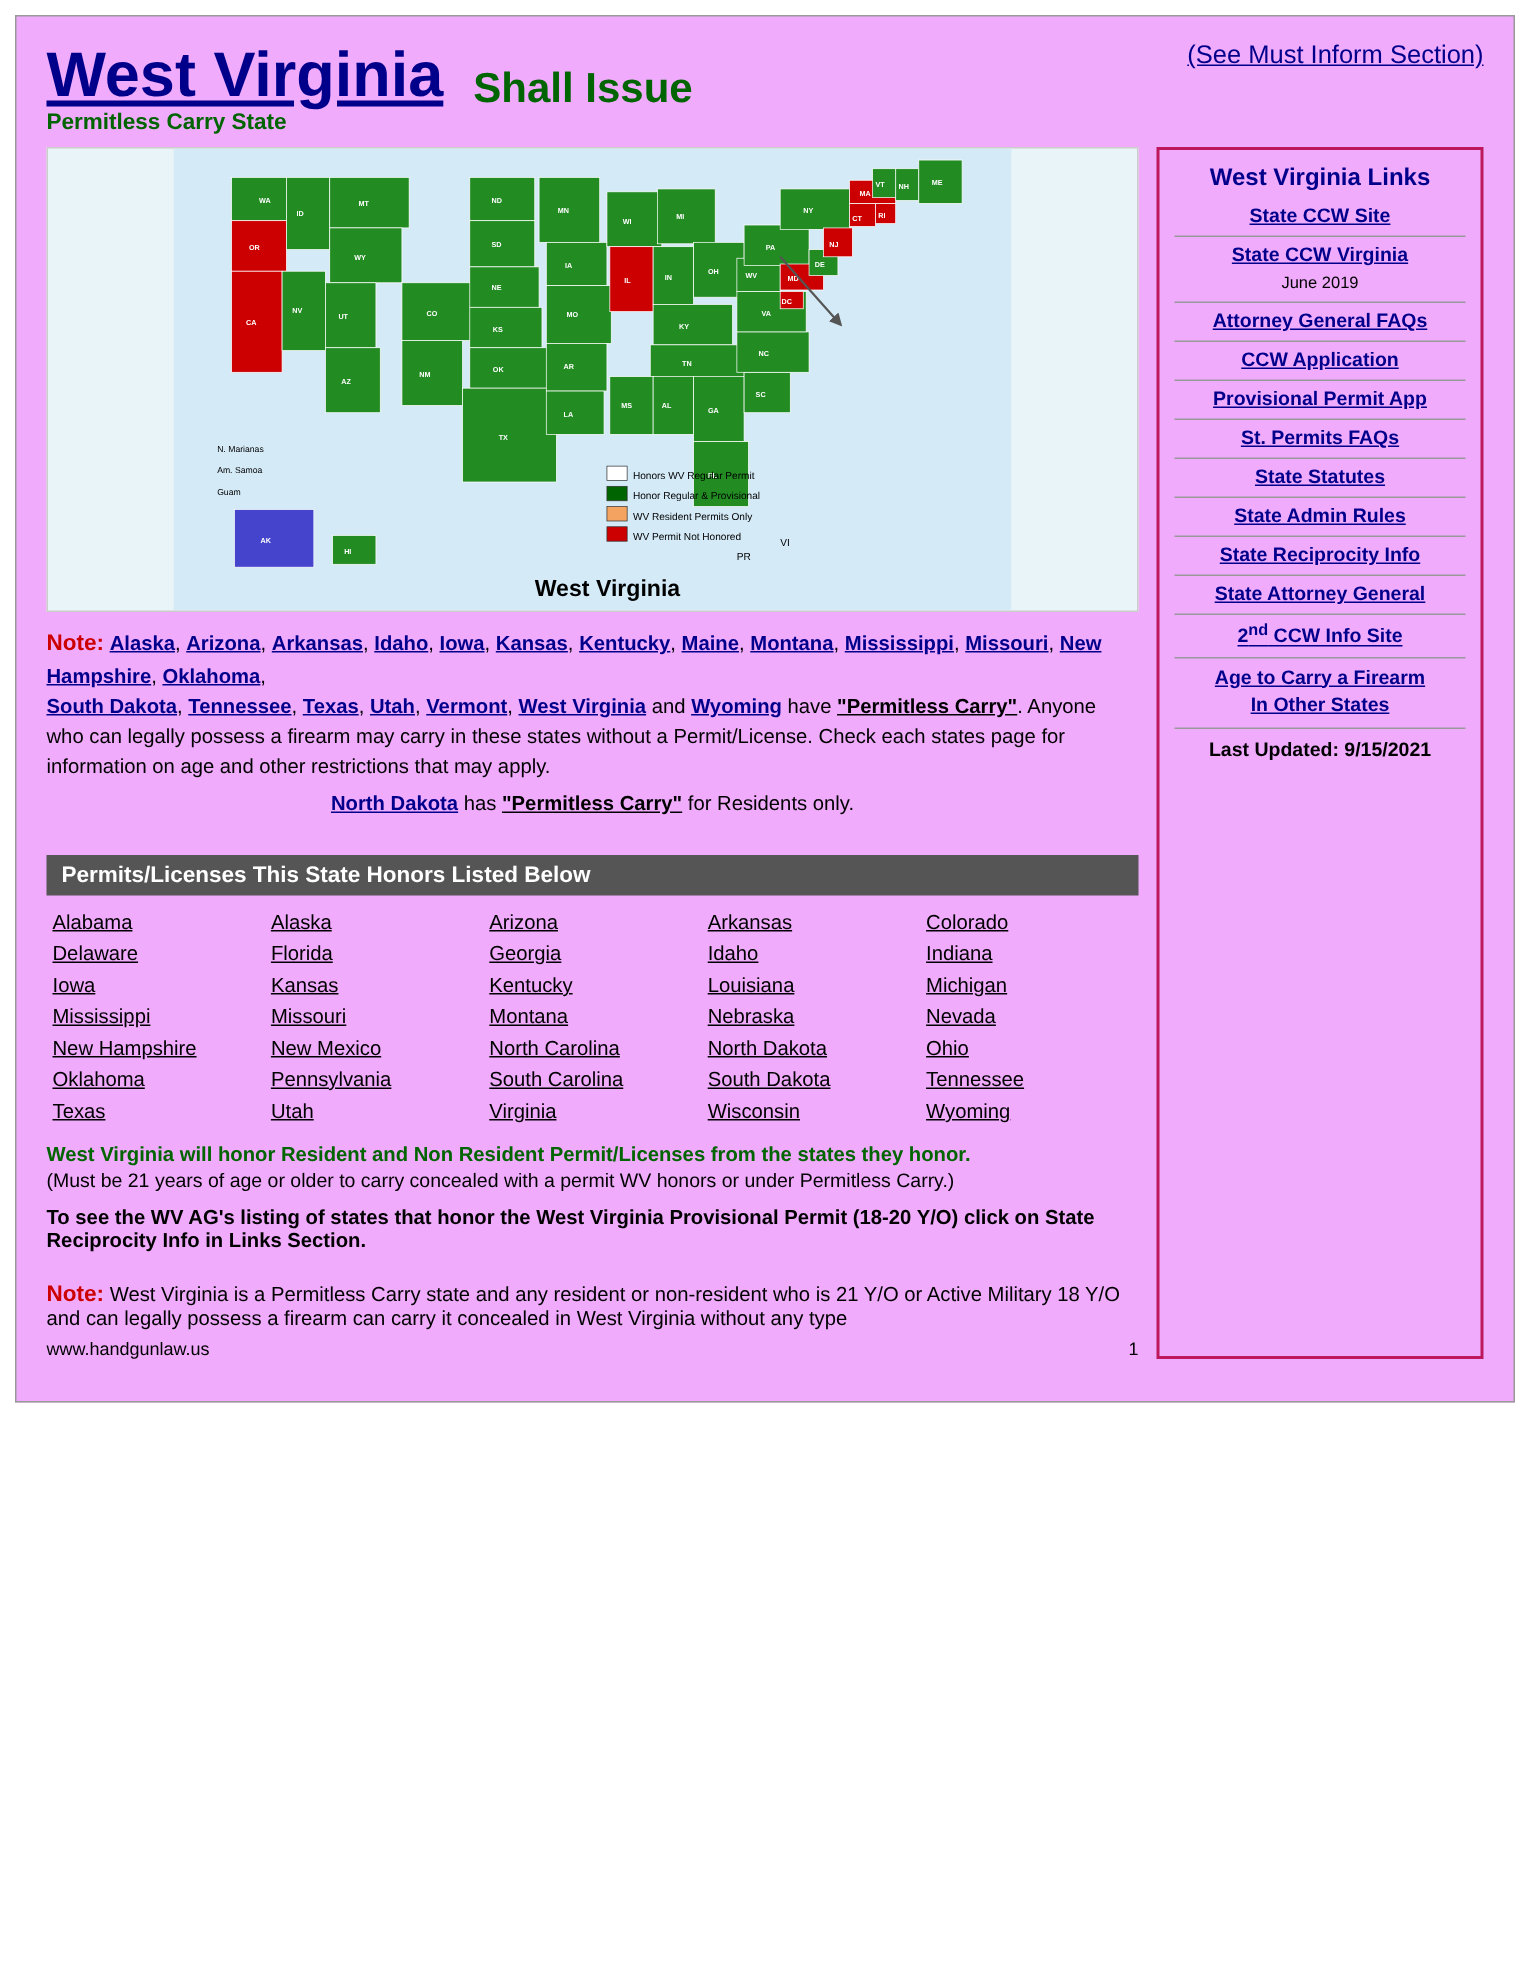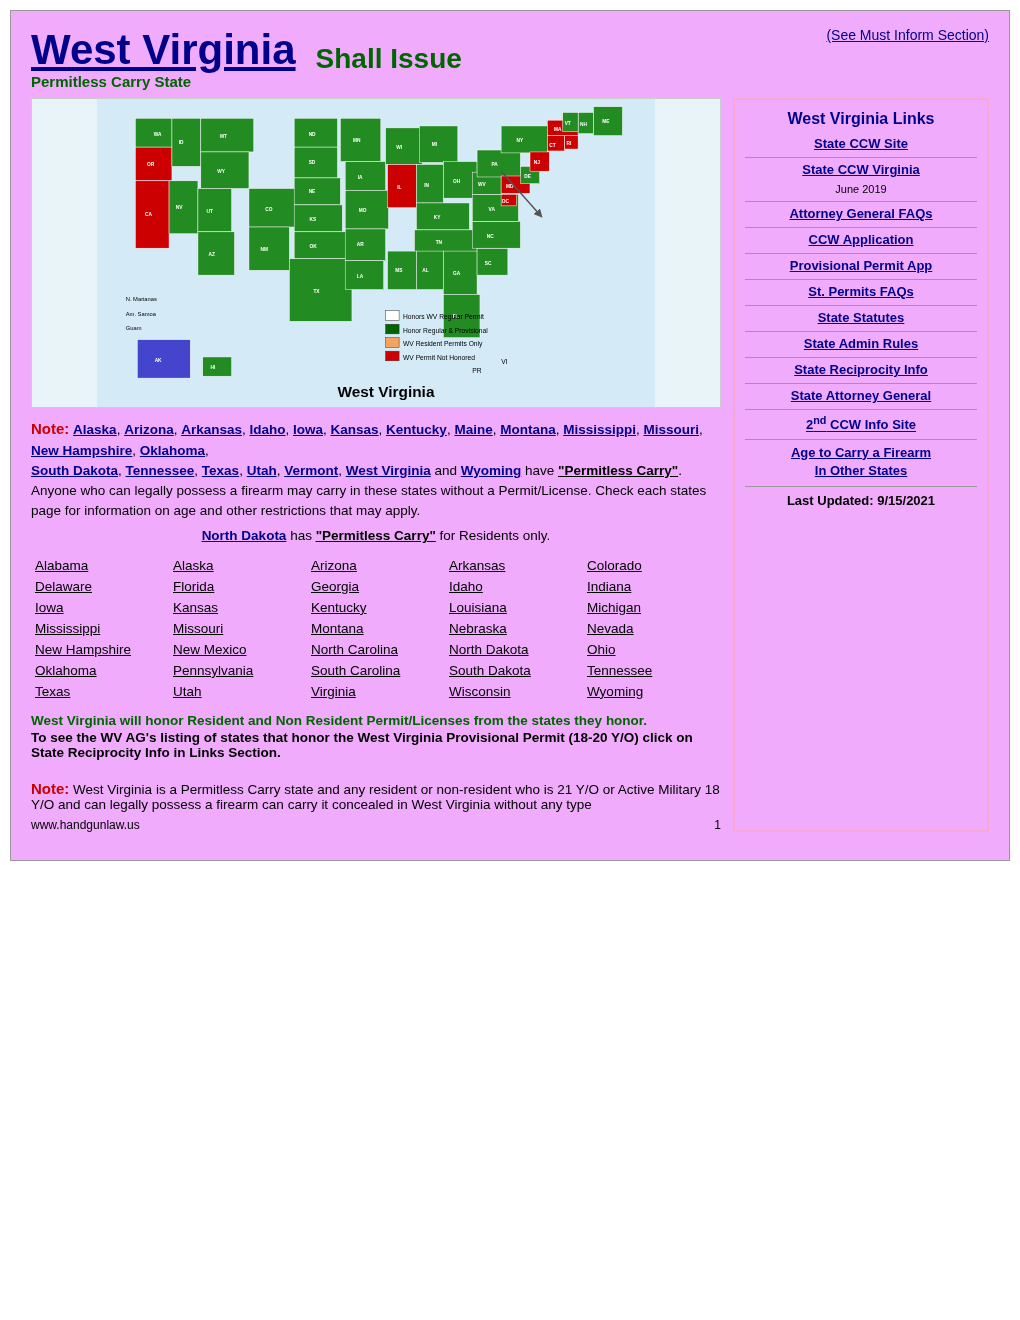--- a/index.html
+++ b/index.html
@@ -48,21 +48,21 @@
       text-align: right;
     }
     .must-inform-title {
       font-size: 20px;
       font-weight: bold;
       color: #000;
     }
     .must-inform-link {
       color: #00008B;
       text-decoration: underline;
-      font-size: 14px;
+      font-size: 17px;
     }
     
     .main-content {
       display: flex;
       gap: 12px;
       margin-bottom: 12px;
     }
     .left-section { flex: 1; }
     
     .map-container {
@@ -74,22 +74,22 @@
       margin-bottom: 10px;
       overflow: hidden;
     }
     
     .map-svg {
       width: 100%;
       height: 100%;
     }
     
     .right-sidebar {
-      width: 256px;
-      border: 2px solid #f9a8d4;
+      width: 218px;
+      border: 2px solid #be185d;
       padding: 10px;
       flex-shrink: 0;
     }
     .sidebar-title {
       font-size: 16px;
       font-weight: bold;
       color: #00008B;
       text-align: center;
       margin-bottom: 8px;
     }
@@ -116,21 +116,21 @@
     }
     .last-updated {
       font-size: 13px;
       text-align: center;
       margin-top: 6px;
     }
     .last-updated-label { font-weight: bold; }
     .last-updated-date { font-weight: bold; color: #000; }
     
     .note-section {
-      margin-bottom: 10px;
+      margin-bottom: 24px;
       line-height: 1.5;
       font-size: 13.5px;
     }
     .note-label {
       font-weight: bold;
       color: #cc0000;
       font-size: 15px;
     }
     .note-link {
       color: #00008B;
@@ -426,20 +426,21 @@
           have <span class="permitless-carry-quote">"Permitless Carry"</span>.
           Anyone who can legally possess a firearm may carry in these states without a Permit/License. Check each
           states page for information on age and other restrictions that may apply.
         </span>
         <div style="text-align:center; margin-top:4px;">
           <a class="note-link">North Dakota</a>
           has <span class="permitless-carry-quote">"Permitless Carry"</span> for Residents only.
         </div>
       </div>
 
+      <div class="permits-header">Permits/Licenses This State Honors  Listed Below</div>
 
       <div class="permits-grid" id="permits-grid">
           <div class="permits-grid-item">Alabama</div>
           <div class="permits-grid-item">Alaska</div>
           <div class="permits-grid-item">Arizona</div>
           <div class="permits-grid-item">Arkansas</div>
           <div class="permits-grid-item">Colorado</div>
           <div class="permits-grid-item">Delaware</div>
           <div class="permits-grid-item">Florida</div>
           <div class="permits-grid-item">Georgia</div>
@@ -466,20 +467,21 @@
           <div class="permits-grid-item">South Dakota</div>
           <div class="permits-grid-item">Tennessee</div>
           <div class="permits-grid-item">Texas</div>
           <div class="permits-grid-item">Utah</div>
           <div class="permits-grid-item">Virginia</div>
           <div class="permits-grid-item">Wisconsin</div>
           <div class="permits-grid-item">Wyoming</div>
         </div>
 
       <div class="honor-note">West Virginia will honor Resident and Non Resident Permit/Licenses from the states they honor.</div>
+      <div class="age-note">(Must be 21 years of age or older to carry concealed with a permit WV honors or under Permitless Carry.)</div>
 
       <div class="ag-note">To see the WV AG's listing of states that honor the West Virginia Provisional Permit (18-20 Y/O) click on State Reciprocity Info in Links Section.</div>
 
       <div class="note2-section">
         <span class="note-label">Note:</span>
         <span>West Virginia is a Permitless Carry state and any resident or non-resident who is 21 Y/O or Active Military 18 Y/O and can legally possess a firearm can carry it concealed in West Virginia without any type</span>
       </div>
 
       <div class="footer-bar">
         <span class="footer-url">www.handgunlaw.us</span>

